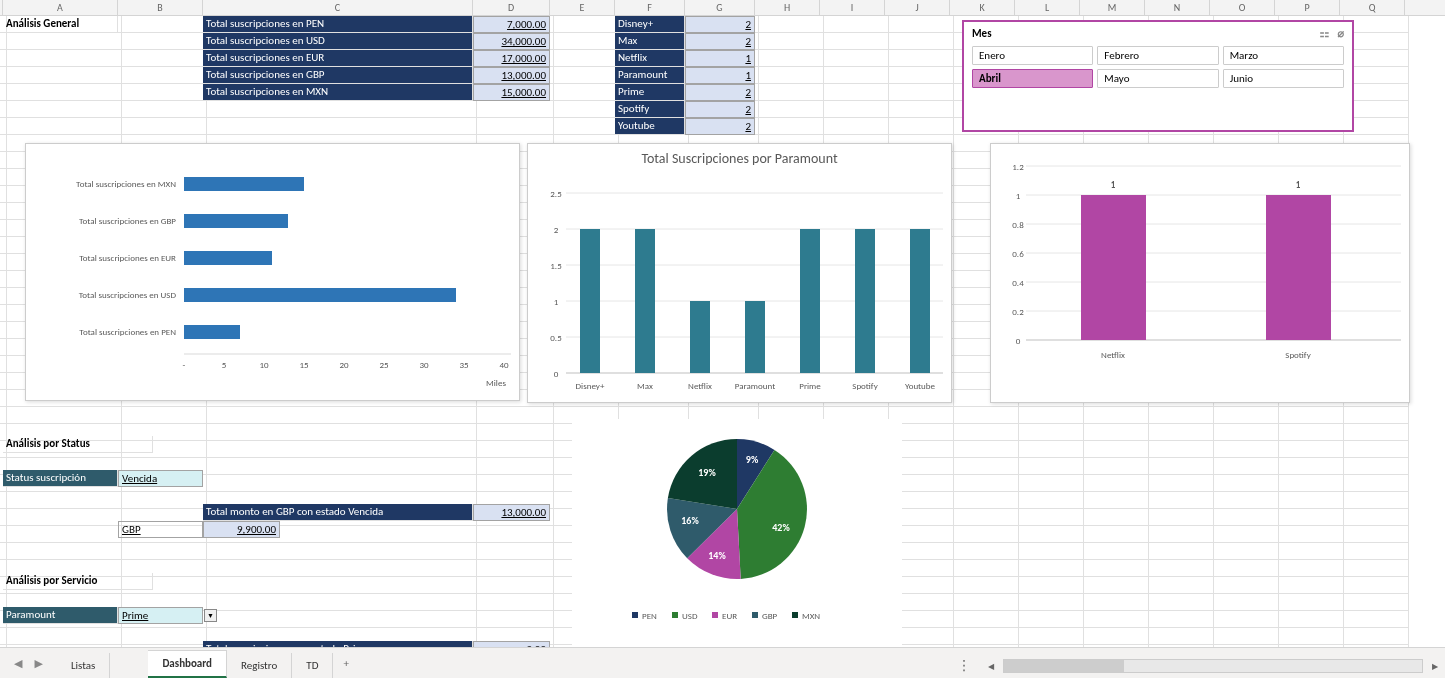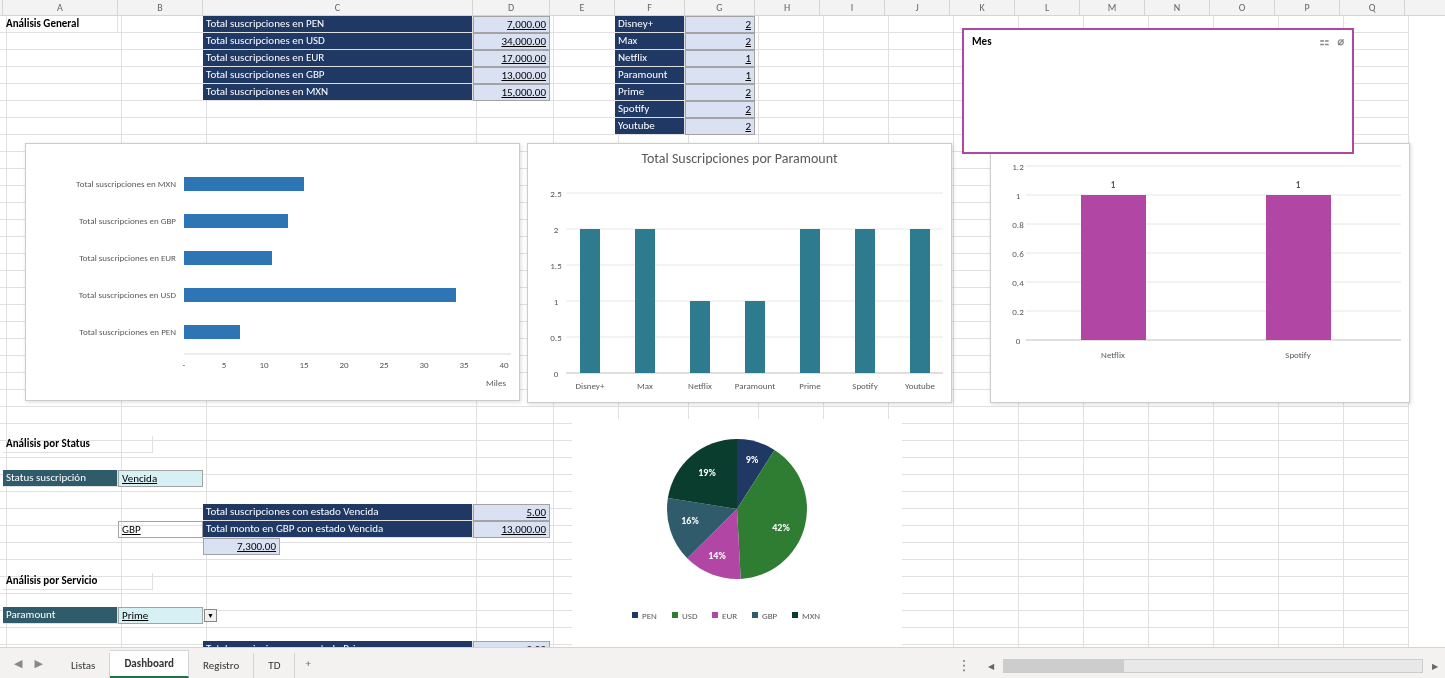--- a/index.html
+++ b/index.html
@@ -31,21 +31,21 @@
   .slicer-icons { display: flex; gap: 8px; color: #888; }
   .slicer-grid { display: grid; grid-template-columns: 1fr 1fr 1fr; gap: 4px; }
   .slicer-item { border: 1px solid #ccc; padding: 2px 6px; font-size: 11px; background: #fff; cursor: pointer; border-radius: 1px; }
   .slicer-item.selected { background: #d996cc; border-color: #b146a4; font-weight: bold; }
   
   .tab-bar { position: absolute; bottom: 0; left: 0; right: 0; height: 31px; background: #f3f2f1; border-top: 1px solid #d4d4d4; display: flex; align-items: center; }
   .tab-nav { display: flex; gap: 4px; padding: 0 10px; color: #888; }
   .tab-nav span { cursor: pointer; padding: 2px 4px; }
   .tabs { display: flex; align-items: flex-end; height: 100%; }
   .tab { padding: 6px 14px; font-size: 11px; border-right: 1px solid #d4d4d4; cursor: pointer; color: #333; }
-  .tab.active { background: #fff; border-top: 1px solid #d4d4d4; border-bottom: 2px solid #217346; font-weight: bold; }
+  .tab.active { background: #fff; border-top: 1px solid #d4d4d4; border-bottom: 2px solid #217346; font-weight: bold; margin-left: 38px; }
   .tab-add { padding: 6px 10px; color: #666; cursor: pointer; }
   .scroll-area { position: absolute; right: 4px; bottom: 4px; display: flex; align-items: center; gap: 6px; }
   .hscroll { width: 420px; height: 14px; background: #e8e8e8; border: 1px solid #ccc; position: relative; }
   .hscroll-thumb { position: absolute; left: 0; width: 120px; top: 0; bottom: 0; background: #cdcdcd; }
   .hscroll-arrow { width: 12px; height: 12px; display: flex; align-items:center; justify-content:center; font-size:8px; color:#666; }
   .menu-dots { font-size: 14px; color: #666; padding: 0 8px; cursor: pointer; }
   
   .hbar-label { font-size: 9px; fill: #595959; text-anchor: end; }
   .axis-label { font-size: 9px; fill: #595959; text-anchor: middle; }
   .bar-blue { fill: #2e75b6; }
@@ -900,29 +900,25 @@
         <div class="grid-cell light-blue right border-all" style="width:70px">2</div>
       </div>
   </div>
 
   <div style="position:absolute; left:3px; top:420px; width:150px" class="grid-cell bold">Análisis por Status</div>
   <div style="position:absolute; left:3px; top:454px; width:115px" class="grid-cell teal">Status suscripción</div>
   <div style="position:absolute; left:118px; top:454px; width:85px" class="grid-cell light-teal border-all">Vencida</div>
   <div style="position:absolute; left:118px; top:505px; width:85px" class="grid-cell border-all">GBP</div>
   <div style="position:absolute; left:203px; top:488px;">
     <div class="grid-row">
-        <div class="grid-cell dark-blue" style="width:270px">Total suscripciones con estado Vencida</div>
-        <div class="grid-cell light-blue right border-all" style="width:77px">5.00</div>
-      </div>
-    <div class="grid-row">
         <div class="grid-cell dark-blue" style="width:270px">Total monto en GBP con estado Vencida</div>
         <div class="grid-cell light-blue right border-all" style="width:77px">13,000.00</div>
       </div>
     <div class="grid-row">
-        <div class="grid-cell light-blue right border-all" style="width:77px">7,300.00</div>
+        <div class="grid-cell light-blue right border-all" style="width:77px">9,900.00</div>
       </div>
   </div>
 
   <div style="position:absolute; left:3px; top:557px; width:150px" class="grid-cell bold">Análisis por Servicio</div>
   <div style="position:absolute; left:3px; top:591px; width:115px" class="grid-cell teal">Paramount</div>
   <div style="position:absolute; left:118px; top:591px; width:85px" class="grid-cell light-teal border-all">Prime</div>
   <div class="dropdown-btn" style="left:204px; top:593px">▼</div>
   <div style="position:absolute; left:203px; top:625px;">
     <div class="grid-row">
         <div class="grid-cell dark-blue" style="width:270px">Total suscripciones con estado Prime</div>
@@ -1052,28 +1048,36 @@
         <rect x="80" y="-7" width="6" height="6" fill="#b146a4"></rect>
           <text class="legend-item" x="90" y="0">EUR</text>
         <rect x="120" y="-7" width="6" height="6" fill="#2f5b6b"></rect>
           <text class="legend-item" x="130" y="0">GBP</text>
         <rect x="160" y="-7" width="6" height="6" fill="#0b3d2e"></rect>
           <text class="legend-item" x="170" y="0">MXN</text>
       </g>
     </svg>
   </div>
 
-  <div class="slicer" style="left:962px; top:12px; width:392px; height:126px">
+  <div class="slicer" style="left:962px; top:4px; width:392px; height:112px">
     <div class="slicer-title">
       <span>Mes</span>
       <span class="slicer-icons">
         <span>⚏</span>
         <span>⌀</span>
       </span>
     </div>
+    <div class="slicer-grid" id="slicer-grid">
+        <div class="slicer-item">Enero</div>
+        <div class="slicer-item">Febrero</div>
+        <div class="slicer-item">Marzo</div>
+        <div class="slicer-item selected">Abril</div>
+        <div class="slicer-item">Mayo</div>
+        <div class="slicer-item">Junio</div>
+      </div>
   </div>
 
 </div>
 
 <div class="tab-bar">
   <div class="tab-nav">
     <span>◀</span>
     <span>▶</span>
   </div>
   <div class="tabs" id="tabs">

